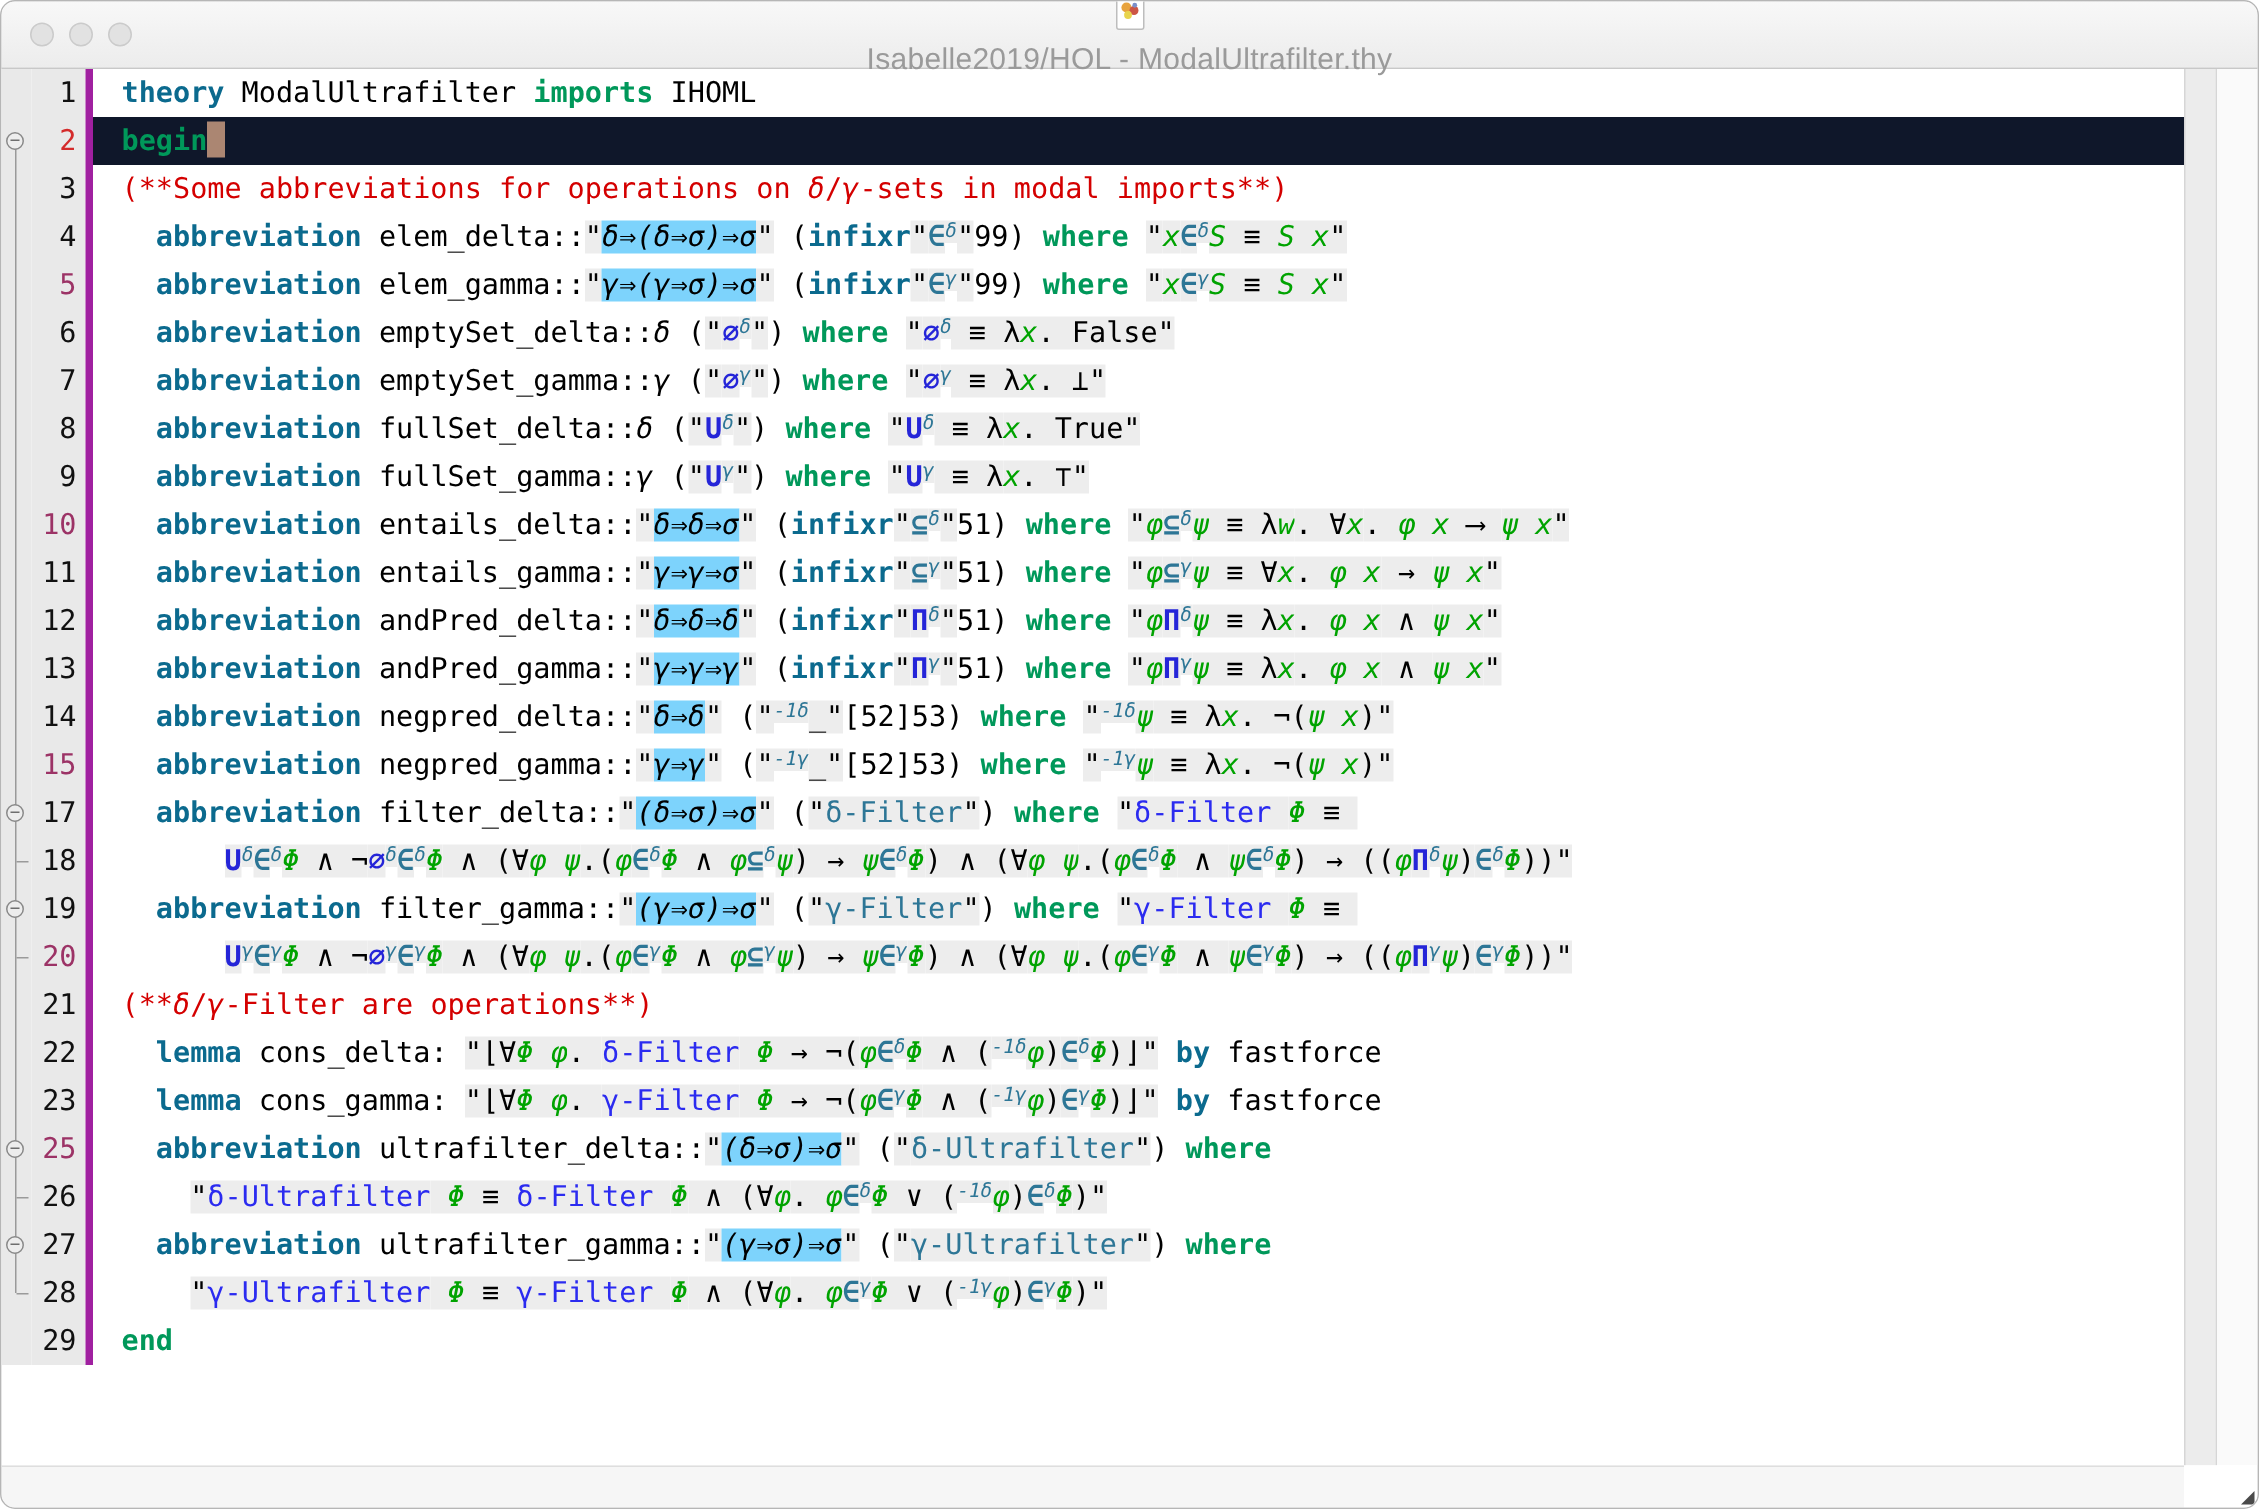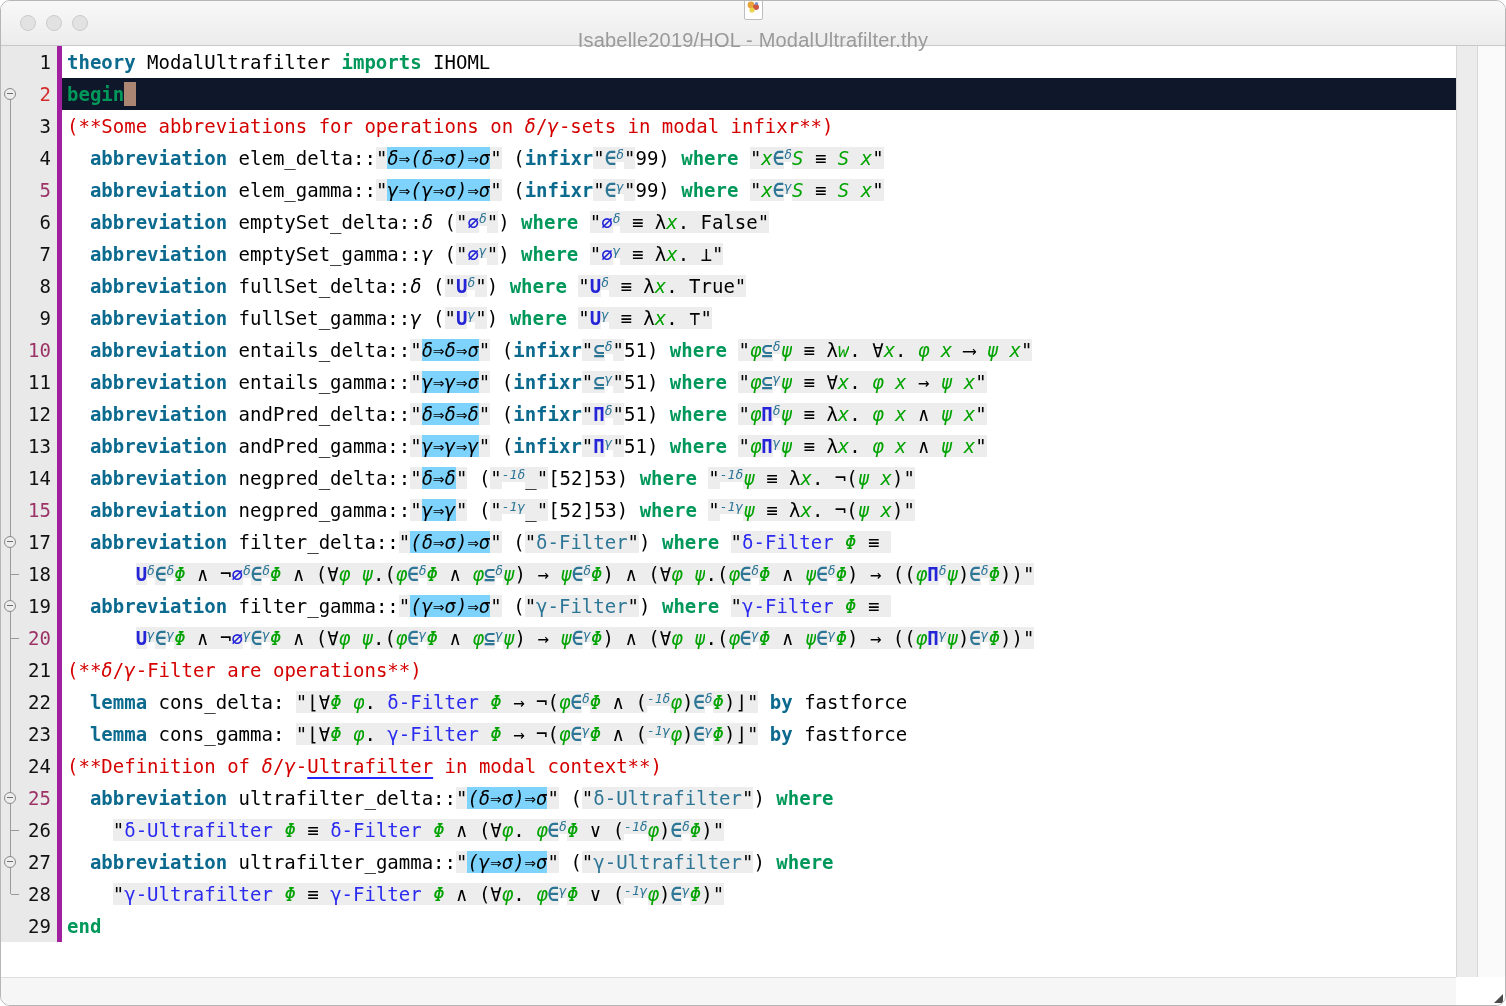--- a/index.html
+++ b/index.html
@@ -44,21 +44,21 @@
   .gm.branch::after, .gm.end::after {
     content:""; position:absolute; left:10px; top:16px; width:8px; height:1px; background:#9a9a9a; }
   .circ { position:absolute; left:3px; top:10px; width:12px; height:12px;
           border:1px solid #8a8a8a; border-radius:50%; background:#ededed; z-index:1; }
   .circ::before { content:""; position:absolute; left:2px; top:4px; width:6px; height:1px; background:#6e6e6e; }
   .num { width:36px; flex:none; text-align:right; padding-right:6px;
          background:#e9e9e9; color:#111; font-size:19px; }
   .num.cur { color:#d42b2b; }
   .num.mag { color:#9c3366; }
   .bar { width:5px; flex:none; background:#a020a0; }
-  .code { flex:1; padding-left:5px; font-size:19px; color:#000; overflow:hidden; }
+  .code { flex:1; padding-left:19px; font-size:19px; color:#000; overflow:hidden; }
   
   .p  { color:#000000; }
   .k1 { color:#0b6a8e; font-weight:bold; }
   .k2 { color:#00985a; font-weight:bold; }
   .c  { color:#d40000;margin-top:16px; }
   .ci { color:#d40000; font-style:italic; }
   .cu { color:#d40000; text-decoration:underline; text-decoration-color:#2525ff; text-decoration-thickness:2px; text-underline-offset:4px; }
   .t  { color:#000000; font-style:italic; }
   .q  { background:#ededed; color:#000000; }
   .qt { background:#7dd3fc; color:#000000; font-style:italic; }
@@ -92,41 +92,40 @@
         <circle cx="13.5" cy="8.5" r="1.6" fill="#7a8fc9"></circle>
       </svg>
       <span class="title">Isabelle2019/HOL - ModalUltrafilter.thy</span>
     </div>
   </div>
 
   <div class="main">
     <div class="lines">
         <div class="row"><div class="gm "></div><div class="num ">1</div><div class="bar"></div><div class="code"><span class="k1">theory</span><span class="p"> ModalUltrafilter </span><span class="k2">imports</span><span class="p"> IHOML</span></div></div>
         <div class="row hl"><div class="gm start"><span class="circ"></span></div><div class="num cur">2</div><div class="bar"></div><div class="code"><span class="k2">begin</span><span class="cursor"></span></div></div>
-        <div class="row"><div class="gm pass"></div><div class="num ">3</div><div class="bar"></div><div class="code"><span class="c">(**Some abbreviations for operations on </span><span class="ci">δ</span><span class="c">/</span><span class="ci">γ</span><span class="c">-sets in modal infixr**)</span></div></div>
+        <div class="row"><div class="gm pass"></div><div class="num ">3</div><div class="bar"></div><div class="code"><span class="c">(**Some abbreviations for operations on </span><span class="ci">δ</span><span class="c">/</span><span class="ci">γ</span><span class="c">-sets in modal imports**)</span></div></div>
         <div class="row"><div class="gm pass"></div><div class="num ">4</div><div class="bar"></div><div class="code"><span class="p">  </span><span class="k1">abbreviation</span><span class="p"> elem_delta::</span><span class="q">"</span><span class="qt">δ⇒(δ⇒σ)⇒σ</span><span class="q">"</span><span class="p"> (</span><span class="k1">infixr</span><span class="q">"</span><span class="e">∈</span><span class="s">δ</span><span class="q">"</span><span class="p">99) </span><span class="k2">where</span><span class="p"> </span><span class="q">"</span><span class="v">x</span><span class="e">∈</span><span class="s">δ</span><span class="v">S</span><span class="q"> ≡ </span><span class="v">S x</span><span class="q">"</span></div></div>
         <div class="row"><div class="gm pass"></div><div class="num mag">5</div><div class="bar"></div><div class="code"><span class="p">  </span><span class="k1">abbreviation</span><span class="p"> elem_gamma::</span><span class="q">"</span><span class="qt">γ⇒(γ⇒σ)⇒σ</span><span class="q">"</span><span class="p"> (</span><span class="k1">infixr</span><span class="q">"</span><span class="e">∈</span><span class="s">γ</span><span class="q">"</span><span class="p">99) </span><span class="k2">where</span><span class="p"> </span><span class="q">"</span><span class="v">x</span><span class="e">∈</span><span class="s">γ</span><span class="v">S</span><span class="q"> ≡ </span><span class="v">S x</span><span class="q">"</span></div></div>
         <div class="row"><div class="gm pass"></div><div class="num ">6</div><div class="bar"></div><div class="code"><span class="p">  </span><span class="k1">abbreviation</span><span class="p"> emptySet_delta::</span><span class="t">δ</span><span class="p"> (</span><span class="q">"</span><span class="b">∅</span><span class="s">δ</span><span class="q">"</span><span class="p">) </span><span class="k2">where</span><span class="p"> </span><span class="q">"</span><span class="b">∅</span><span class="s">δ</span><span class="q"> ≡ λ</span><span class="v">x</span><span class="q">. False"</span></div></div>
         <div class="row"><div class="gm pass"></div><div class="num ">7</div><div class="bar"></div><div class="code"><span class="p">  </span><span class="k1">abbreviation</span><span class="p"> emptySet_gamma::</span><span class="t">γ</span><span class="p"> (</span><span class="q">"</span><span class="b">∅</span><span class="s">γ</span><span class="q">"</span><span class="p">) </span><span class="k2">where</span><span class="p"> </span><span class="q">"</span><span class="b">∅</span><span class="s">γ</span><span class="q"> ≡ λ</span><span class="v">x</span><span class="q">. ⊥"</span></div></div>
         <div class="row"><div class="gm pass"></div><div class="num ">8</div><div class="bar"></div><div class="code"><span class="p">  </span><span class="k1">abbreviation</span><span class="p"> fullSet_delta::</span><span class="t">δ</span><span class="p"> (</span><span class="q">"</span><span class="b">U</span><span class="s">δ</span><span class="q">"</span><span class="p">) </span><span class="k2">where</span><span class="p"> </span><span class="q">"</span><span class="b">U</span><span class="s">δ</span><span class="q"> ≡ λ</span><span class="v">x</span><span class="q">. True"</span></div></div>
         <div class="row"><div class="gm pass"></div><div class="num ">9</div><div class="bar"></div><div class="code"><span class="p">  </span><span class="k1">abbreviation</span><span class="p"> fullSet_gamma::</span><span class="t">γ</span><span class="p"> (</span><span class="q">"</span><span class="b">U</span><span class="s">γ</span><span class="q">"</span><span class="p">) </span><span class="k2">where</span><span class="p"> </span><span class="q">"</span><span class="b">U</span><span class="s">γ</span><span class="q"> ≡ λ</span><span class="v">x</span><span class="q">. ⊤"</span></div></div>
         <div class="row"><div class="gm pass"></div><div class="num mag">10</div><div class="bar"></div><div class="code"><span class="p">  </span><span class="k1">abbreviation</span><span class="p"> entails_delta::</span><span class="q">"</span><span class="qt">δ⇒δ⇒σ</span><span class="q">"</span><span class="p"> (</span><span class="k1">infixr</span><span class="q">"</span><span class="e">⊆</span><span class="s">δ</span><span class="q">"</span><span class="p">51) </span><span class="k2">where</span><span class="p"> </span><span class="q">"</span><span class="v">φ</span><span class="e">⊆</span><span class="s">δ</span><span class="v">ψ</span><span class="q"> ≡ λ</span><span class="v">w</span><span class="q">. ∀</span><span class="v">x</span><span class="q">. </span><span class="v">φ x</span><span class="q"> ⟶ </span><span class="v">ψ x</span><span class="q">"</span></div></div>
         <div class="row"><div class="gm pass"></div><div class="num ">11</div><div class="bar"></div><div class="code"><span class="p">  </span><span class="k1">abbreviation</span><span class="p"> entails_gamma::</span><span class="q">"</span><span class="qt">γ⇒γ⇒σ</span><span class="q">"</span><span class="p"> (</span><span class="k1">infixr</span><span class="q">"</span><span class="e">⊆</span><span class="s">γ</span><span class="q">"</span><span class="p">51) </span><span class="k2">where</span><span class="p"> </span><span class="q">"</span><span class="v">φ</span><span class="e">⊆</span><span class="s">γ</span><span class="v">ψ</span><span class="q"> ≡ ∀</span><span class="v">x</span><span class="q">. </span><span class="v">φ x</span><span class="q"> → </span><span class="v">ψ x</span><span class="q">"</span></div></div>
         <div class="row"><div class="gm pass"></div><div class="num ">12</div><div class="bar"></div><div class="code"><span class="p">  </span><span class="k1">abbreviation</span><span class="p"> andPred_delta::</span><span class="q">"</span><span class="qt">δ⇒δ⇒δ</span><span class="q">"</span><span class="p"> (</span><span class="k1">infixr</span><span class="q">"</span><span class="b">Π</span><span class="s">δ</span><span class="q">"</span><span class="p">51) </span><span class="k2">where</span><span class="p"> </span><span class="q">"</span><span class="v">φ</span><span class="b">Π</span><span class="s">δ</span><span class="v">ψ</span><span class="q"> ≡ λ</span><span class="v">x</span><span class="q">. </span><span class="v">φ x</span><span class="q"> ∧ </span><span class="v">ψ x</span><span class="q">"</span></div></div>
         <div class="row"><div class="gm pass"></div><div class="num ">13</div><div class="bar"></div><div class="code"><span class="p">  </span><span class="k1">abbreviation</span><span class="p"> andPred_gamma::</span><span class="q">"</span><span class="qt">γ⇒γ⇒γ</span><span class="q">"</span><span class="p"> (</span><span class="k1">infixr</span><span class="q">"</span><span class="b">Π</span><span class="s">γ</span><span class="q">"</span><span class="p">51) </span><span class="k2">where</span><span class="p"> </span><span class="q">"</span><span class="v">φ</span><span class="b">Π</span><span class="s">γ</span><span class="v">ψ</span><span class="q"> ≡ λ</span><span class="v">x</span><span class="q">. </span><span class="v">φ x</span><span class="q"> ∧ </span><span class="v">ψ x</span><span class="q">"</span></div></div>
         <div class="row"><div class="gm pass"></div><div class="num ">14</div><div class="bar"></div><div class="code"><span class="p">  </span><span class="k1">abbreviation</span><span class="p"> negpred_delta::</span><span class="q">"</span><span class="qt">δ⇒δ</span><span class="q">"</span><span class="p"> (</span><span class="q">"</span><span class="s">-1δ</span><span class="q">_"</span><span class="p">[52]53) </span><span class="k2">where</span><span class="p"> </span><span class="q">"</span><span class="s">-1δ</span><span class="v">ψ</span><span class="q"> ≡ λ</span><span class="v">x</span><span class="q">. ¬(</span><span class="v">ψ x</span><span class="q">)"</span></div></div>
         <div class="row"><div class="gm pass"></div><div class="num mag">15</div><div class="bar"></div><div class="code"><span class="p">  </span><span class="k1">abbreviation</span><span class="p"> negpred_gamma::</span><span class="q">"</span><span class="qt">γ⇒γ</span><span class="q">"</span><span class="p"> (</span><span class="q">"</span><span class="s">-1γ</span><span class="q">_"</span><span class="p">[52]53) </span><span class="k2">where</span><span class="p"> </span><span class="q">"</span><span class="s">-1γ</span><span class="v">ψ</span><span class="q"> ≡ λ</span><span class="v">x</span><span class="q">. ¬(</span><span class="v">ψ x</span><span class="q">)"</span></div></div>
         <div class="row"><div class="gm node"><span class="circ"></span></div><div class="num ">17</div><div class="bar"></div><div class="code"><span class="p">  </span><span class="k1">abbreviation</span><span class="p"> filter_delta::</span><span class="q">"</span><span class="qt">(δ⇒σ)⇒σ</span><span class="q">"</span><span class="p"> (</span><span class="q">"</span><span class="n">δ-Filter</span><span class="q">"</span><span class="p">) </span><span class="k2">where</span><span class="p"> </span><span class="q">"</span><span class="d">δ-Filter</span><span class="q"> </span><span class="v">Φ</span><span class="q"> ≡ </span></div></div>
         <div class="row"><div class="gm branch"></div><div class="num ">18</div><div class="bar"></div><div class="code"><span class="p">      </span><span class="b">U</span><span class="s">δ</span><span class="e">∈</span><span class="s">δ</span><span class="v">Φ</span><span class="q"> ∧ ¬</span><span class="b">∅</span><span class="s">δ</span><span class="e">∈</span><span class="s">δ</span><span class="v">Φ</span><span class="q"> ∧ (∀</span><span class="v">φ ψ</span><span class="q">.(</span><span class="v">φ</span><span class="e">∈</span><span class="s">δ</span><span class="v">Φ</span><span class="q"> ∧ </span><span class="v">φ</span><span class="e">⊆</span><span class="s">δ</span><span class="v">ψ</span><span class="q">) → </span><span class="v">ψ</span><span class="e">∈</span><span class="s">δ</span><span class="v">Φ</span><span class="q">) ∧ (∀</span><span class="v">φ ψ</span><span class="q">.(</span><span class="v">φ</span><span class="e">∈</span><span class="s">δ</span><span class="v">Φ</span><span class="q"> ∧ </span><span class="v">ψ</span><span class="e">∈</span><span class="s">δ</span><span class="v">Φ</span><span class="q">) → ((</span><span class="v">φ</span><span class="b">Π</span><span class="s">δ</span><span class="v">ψ</span><span class="q">)</span><span class="e">∈</span><span class="s">δ</span><span class="v">Φ</span><span class="q">))"</span></div></div>
         <div class="row"><div class="gm node"><span class="circ"></span></div><div class="num ">19</div><div class="bar"></div><div class="code"><span class="p">  </span><span class="k1">abbreviation</span><span class="p"> filter_gamma::</span><span class="q">"</span><span class="qt">(γ⇒σ)⇒σ</span><span class="q">"</span><span class="p"> (</span><span class="q">"</span><span class="n">γ-Filter</span><span class="q">"</span><span class="p">) </span><span class="k2">where</span><span class="p"> </span><span class="q">"</span><span class="d">γ-Filter</span><span class="q"> </span><span class="v">Φ</span><span class="q"> ≡ </span></div></div>
         <div class="row"><div class="gm branch"></div><div class="num mag">20</div><div class="bar"></div><div class="code"><span class="p">      </span><span class="b">U</span><span class="s">γ</span><span class="e">∈</span><span class="s">γ</span><span class="v">Φ</span><span class="q"> ∧ ¬</span><span class="b">∅</span><span class="s">γ</span><span class="e">∈</span><span class="s">γ</span><span class="v">Φ</span><span class="q"> ∧ (∀</span><span class="v">φ ψ</span><span class="q">.(</span><span class="v">φ</span><span class="e">∈</span><span class="s">γ</span><span class="v">Φ</span><span class="q"> ∧ </span><span class="v">φ</span><span class="e">⊆</span><span class="s">γ</span><span class="v">ψ</span><span class="q">) → </span><span class="v">ψ</span><span class="e">∈</span><span class="s">γ</span><span class="v">Φ</span><span class="q">) ∧ (∀</span><span class="v">φ ψ</span><span class="q">.(</span><span class="v">φ</span><span class="e">∈</span><span class="s">γ</span><span class="v">Φ</span><span class="q"> ∧ </span><span class="v">ψ</span><span class="e">∈</span><span class="s">γ</span><span class="v">Φ</span><span class="q">) → ((</span><span class="v">φ</span><span class="b">Π</span><span class="s">γ</span><span class="v">ψ</span><span class="q">)</span><span class="e">∈</span><span class="s">γ</span><span class="v">Φ</span><span class="q">))"</span></div></div>
         <div class="row"><div class="gm pass"></div><div class="num ">21</div><div class="bar"></div><div class="code"><span class="c">(**</span><span class="ci">δ</span><span class="c">/</span><span class="ci">γ</span><span class="c">-Filter are operations**)</span></div></div>
         <div class="row"><div class="gm pass"></div><div class="num ">22</div><div class="bar"></div><div class="code"><span class="p">  </span><span class="k1">lemma</span><span class="p"> cons_delta: </span><span class="q">"⌊∀</span><span class="v">Φ φ</span><span class="q">. </span><span class="d">δ-Filter</span><span class="q"> </span><span class="v">Φ</span><span class="q"> → ¬(</span><span class="v">φ</span><span class="e">∈</span><span class="s">δ</span><span class="v">Φ</span><span class="q"> ∧ (</span><span class="s">-1δ</span><span class="v">φ</span><span class="q">)</span><span class="e">∈</span><span class="s">δ</span><span class="v">Φ</span><span class="q">)⌋"</span><span class="p"> </span><span class="k1">by</span><span class="p"> fastforce</span></div></div>
         <div class="row"><div class="gm pass"></div><div class="num ">23</div><div class="bar"></div><div class="code"><span class="p">  </span><span class="k1">lemma</span><span class="p"> cons_gamma: </span><span class="q">"⌊∀</span><span class="v">Φ φ</span><span class="q">. </span><span class="d">γ-Filter</span><span class="q"> </span><span class="v">Φ</span><span class="q"> → ¬(</span><span class="v">φ</span><span class="e">∈</span><span class="s">γ</span><span class="v">Φ</span><span class="q"> ∧ (</span><span class="s">-1γ</span><span class="v">φ</span><span class="q">)</span><span class="e">∈</span><span class="s">γ</span><span class="v">Φ</span><span class="q">)⌋"</span><span class="p"> </span><span class="k1">by</span><span class="p"> fastforce</span></div></div>
-        <div class="row"><div class="gm pass"></div><div class="num ">24</div><div class="bar"></div><div class="code"><span class="c">(**Definition of </span><span class="ci">δ</span><span class="c">/</span><span class="ci">γ</span><span class="c">-</span><span class="cu">Ultrafilter</span><span class="c"> in modal context**)</span></div></div>
         <div class="row"><div class="gm node"><span class="circ"></span></div><div class="num mag">25</div><div class="bar"></div><div class="code"><span class="p">  </span><span class="k1">abbreviation</span><span class="p"> ultrafilter_delta::</span><span class="q">"</span><span class="qt">(δ⇒σ)⇒σ</span><span class="q">"</span><span class="p"> (</span><span class="q">"</span><span class="n">δ-Ultrafilter</span><span class="q">"</span><span class="p">) </span><span class="k2">where</span></div></div>
         <div class="row"><div class="gm branch"></div><div class="num ">26</div><div class="bar"></div><div class="code"><span class="p">    </span><span class="q">"</span><span class="d">δ-Ultrafilter</span><span class="q"> </span><span class="v">Φ</span><span class="q"> ≡ </span><span class="d">δ-Filter</span><span class="q"> </span><span class="v">Φ</span><span class="q"> ∧ (∀</span><span class="v">φ</span><span class="q">. </span><span class="v">φ</span><span class="e">∈</span><span class="s">δ</span><span class="v">Φ</span><span class="q"> ∨ (</span><span class="s">-1δ</span><span class="v">φ</span><span class="q">)</span><span class="e">∈</span><span class="s">δ</span><span class="v">Φ</span><span class="q">)"</span></div></div>
         <div class="row"><div class="gm node"><span class="circ"></span></div><div class="num ">27</div><div class="bar"></div><div class="code"><span class="p">  </span><span class="k1">abbreviation</span><span class="p"> ultrafilter_gamma::</span><span class="q">"</span><span class="qt">(γ⇒σ)⇒σ</span><span class="q">"</span><span class="p"> (</span><span class="q">"</span><span class="n">γ-Ultrafilter</span><span class="q">"</span><span class="p">) </span><span class="k2">where</span></div></div>
         <div class="row"><div class="gm end"></div><div class="num ">28</div><div class="bar"></div><div class="code"><span class="p">    </span><span class="q">"</span><span class="d">γ-Ultrafilter</span><span class="q"> </span><span class="v">Φ</span><span class="q"> ≡ </span><span class="d">γ-Filter</span><span class="q"> </span><span class="v">Φ</span><span class="q"> ∧ (∀</span><span class="v">φ</span><span class="q">. </span><span class="v">φ</span><span class="e">∈</span><span class="s">γ</span><span class="v">Φ</span><span class="q"> ∨ (</span><span class="s">-1γ</span><span class="v">φ</span><span class="q">)</span><span class="e">∈</span><span class="s">γ</span><span class="v">Φ</span><span class="q">)"</span></div></div>
         <div class="row"><div class="gm "></div><div class="num ">29</div><div class="bar"></div><div class="code"><span class="k2">end</span></div></div>
       </div>
     <div class="vscroll"></div>
     <div class="overview"></div>
   </div>
 

